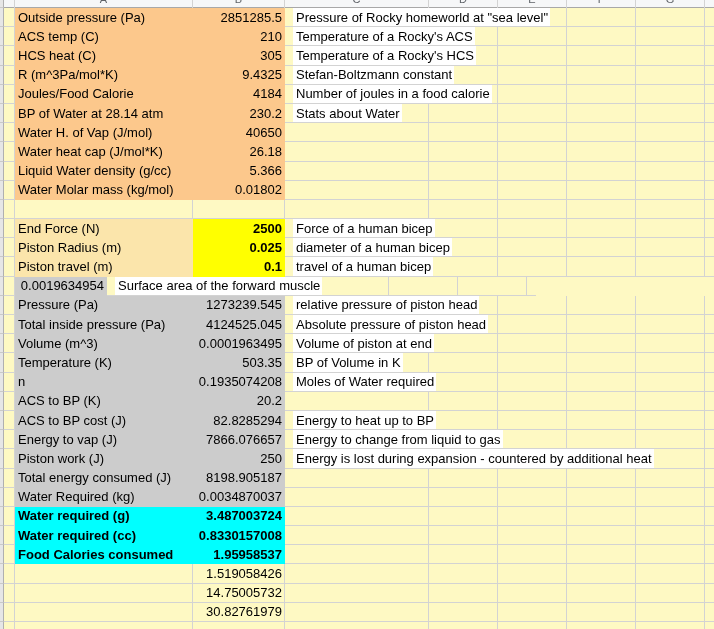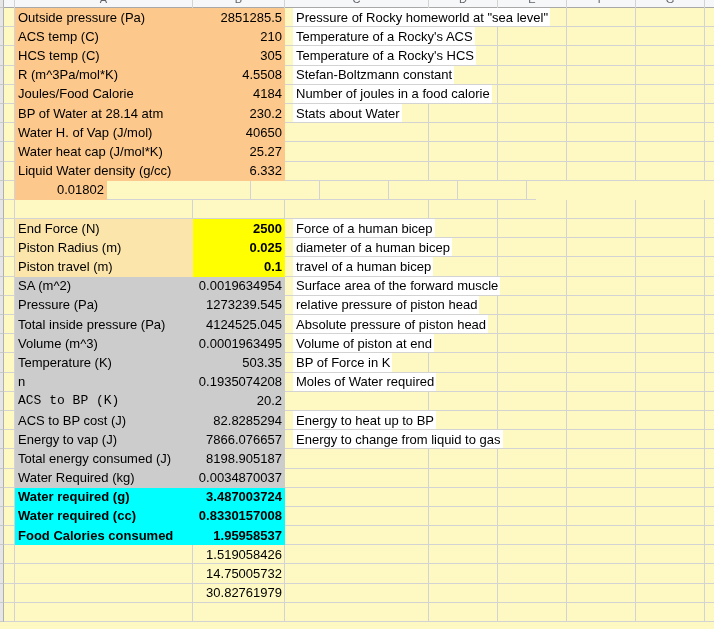--- a/index.html
+++ b/index.html
@@ -96,42 +96,42 @@
         <div class="cell c-d"></div>
         <div class="cell c-e"></div>
         <div class="cell c-f"></div>
         <div class="cell c-g"></div>
         <div class="cell c-h"></div>
       </div>
       <div class="row">
         <div class="cell c-stub"></div>
         <div class="cell c-nar"></div>
         <div class="cell c-a" style="background: rgb(252, 200, 140); border-color: rgb(252, 200, 140);">
-          <span>HCS temp (C)</span>
+          <span>HCS heat (C)</span>
         </div>
         <div class="cell c-b" style="background: rgb(252, 200, 140); border-color: rgb(252, 200, 140);">
           <span>305</span>
         </div>
         <div class="cell c-c">
           <span class="note">Temperature of a Rocky's HCS</span>
         </div>
         <div class="cell c-d"></div>
         <div class="cell c-e"></div>
         <div class="cell c-f"></div>
         <div class="cell c-g"></div>
         <div class="cell c-h"></div>
       </div>
       <div class="row">
         <div class="cell c-stub"></div>
         <div class="cell c-nar"></div>
         <div class="cell c-a" style="background: rgb(252, 200, 140); border-color: rgb(252, 200, 140);">
           <span>R (m^3Pa/mol*K)</span>
         </div>
         <div class="cell c-b" style="background: rgb(252, 200, 140); border-color: rgb(252, 200, 140);">
-          <span>4.5508</span>
+          <span>9.4325</span>
         </div>
         <div class="cell c-c">
           <span class="note">Stefan-Boltzmann constant</span>
         </div>
         <div class="cell c-d"></div>
         <div class="cell c-e"></div>
         <div class="cell c-f"></div>
         <div class="cell c-g"></div>
         <div class="cell c-h"></div>
       </div>
@@ -187,48 +187,51 @@
         <div class="cell c-g"></div>
         <div class="cell c-h"></div>
       </div>
       <div class="row">
         <div class="cell c-stub"></div>
         <div class="cell c-nar"></div>
         <div class="cell c-a" style="background: rgb(252, 200, 140); border-color: rgb(252, 200, 140);">
           <span>Water heat cap (J/mol*K)</span>
         </div>
         <div class="cell c-b" style="background: rgb(252, 200, 140); border-color: rgb(252, 200, 140);">
-          <span>25.27</span>
+          <span>26.18</span>
         </div>
         <div class="cell c-c"></div>
         <div class="cell c-d"></div>
         <div class="cell c-e"></div>
         <div class="cell c-f"></div>
         <div class="cell c-g"></div>
         <div class="cell c-h"></div>
       </div>
       <div class="row">
         <div class="cell c-stub"></div>
         <div class="cell c-nar"></div>
         <div class="cell c-a" style="background: rgb(252, 200, 140); border-color: rgb(252, 200, 140);">
           <span>Liquid Water density (g/cc)</span>
         </div>
         <div class="cell c-b" style="background: rgb(252, 200, 140); border-color: rgb(252, 200, 140);">
-          <span>6.332</span>
-        </div>
-        <div class="cell c-c"></div>
-        <div class="cell c-d"></div>
-        <div class="cell c-e"></div>
-        <div class="cell c-f"></div>
-        <div class="cell c-g"></div>
-        <div class="cell c-h"></div>
-      </div>
-      <div class="row">
-        <div class="cell c-stub"></div>
-        <div class="cell c-nar"></div>
+          <span>5.366</span>
+        </div>
+        <div class="cell c-c"></div>
+        <div class="cell c-d"></div>
+        <div class="cell c-e"></div>
+        <div class="cell c-f"></div>
+        <div class="cell c-g"></div>
+        <div class="cell c-h"></div>
+      </div>
+      <div class="row">
+        <div class="cell c-stub"></div>
+        <div class="cell c-nar"></div>
+        <div class="cell c-a" style="background: rgb(252, 200, 140); border-color: rgb(252, 200, 140);">
+          <span>Water Molar mass (kg/mol)</span>
+        </div>
         <div class="cell c-b" style="background: rgb(252, 200, 140); border-color: rgb(252, 200, 140);">
           <span>0.01802</span>
         </div>
         <div class="cell c-c"></div>
         <div class="cell c-d"></div>
         <div class="cell c-e"></div>
         <div class="cell c-f"></div>
         <div class="cell c-g"></div>
         <div class="cell c-h"></div>
       </div>
@@ -294,23 +297,20 @@
         </div>
         <div class="cell c-d"></div>
         <div class="cell c-e"></div>
         <div class="cell c-f"></div>
         <div class="cell c-g"></div>
         <div class="cell c-h"></div>
       </div>
       <div class="row">
         <div class="cell c-stub"></div>
         <div class="cell c-nar"></div>
-        <div class="cell c-a" style="background: rgb(204, 204, 204); border-color: rgb(204, 204, 204);">
-          <span>SA (m^2)</span>
-        </div>
         <div class="cell c-b" style="background: rgb(204, 204, 204); border-color: rgb(204, 204, 204);">
           <span>0.0019634954</span>
         </div>
         <div class="cell c-c">
           <span class="note">Surface area of the forward muscle</span>
         </div>
         <div class="cell c-d"></div>
         <div class="cell c-e"></div>
         <div class="cell c-f"></div>
         <div class="cell c-g"></div>
@@ -373,21 +373,21 @@
       <div class="row">
         <div class="cell c-stub"></div>
         <div class="cell c-nar"></div>
         <div class="cell c-a" style="background: rgb(204, 204, 204); border-color: rgb(204, 204, 204);">
           <span>Temperature (K)</span>
         </div>
         <div class="cell c-b" style="background: rgb(204, 204, 204); border-color: rgb(204, 204, 204);">
           <span>503.35</span>
         </div>
         <div class="cell c-c">
-          <span class="note">BP of Force in K</span>
+          <span class="note">BP of Volume in K</span>
         </div>
         <div class="cell c-d"></div>
         <div class="cell c-e"></div>
         <div class="cell c-f"></div>
         <div class="cell c-g"></div>
         <div class="cell c-h"></div>
       </div>
       <div class="row">
         <div class="cell c-stub"></div>
         <div class="cell c-nar"></div>
@@ -402,21 +402,21 @@
         </div>
         <div class="cell c-d"></div>
         <div class="cell c-e"></div>
         <div class="cell c-f"></div>
         <div class="cell c-g"></div>
         <div class="cell c-h"></div>
       </div>
       <div class="row">
         <div class="cell c-stub"></div>
         <div class="cell c-nar"></div>
-        <div class="cell c-a" style="background: rgb(204, 204, 204); border-color: rgb(204, 204, 204); font-family: Liberation Mono, monospace;">
+        <div class="cell c-a" style="background: rgb(204, 204, 204); border-color: rgb(204, 204, 204);">
           <span>ACS to BP (K)</span>
         </div>
         <div class="cell c-b" style="background: rgb(204, 204, 204); border-color: rgb(204, 204, 204);">
           <span>20.2</span>
         </div>
         <div class="cell c-c"></div>
         <div class="cell c-d"></div>
         <div class="cell c-e"></div>
         <div class="cell c-f"></div>
         <div class="cell c-g"></div>
@@ -444,20 +444,38 @@
         <div class="cell c-stub"></div>
         <div class="cell c-nar"></div>
         <div class="cell c-a" style="background: rgb(204, 204, 204); border-color: rgb(204, 204, 204);">
           <span>Energy to vap (J)</span>
         </div>
         <div class="cell c-b" style="background: rgb(204, 204, 204); border-color: rgb(204, 204, 204);">
           <span>7866.076657</span>
         </div>
         <div class="cell c-c">
           <span class="note">Energy to change from liquid to gas</span>
+        </div>
+        <div class="cell c-d"></div>
+        <div class="cell c-e"></div>
+        <div class="cell c-f"></div>
+        <div class="cell c-g"></div>
+        <div class="cell c-h"></div>
+      </div>
+      <div class="row">
+        <div class="cell c-stub"></div>
+        <div class="cell c-nar"></div>
+        <div class="cell c-a" style="background: rgb(204, 204, 204); border-color: rgb(204, 204, 204);">
+          <span>Piston work (J)</span>
+        </div>
+        <div class="cell c-b" style="background: rgb(204, 204, 204); border-color: rgb(204, 204, 204);">
+          <span>250</span>
+        </div>
+        <div class="cell c-c">
+          <span class="note">Energy is lost during expansion - countered by additional heat</span>
         </div>
         <div class="cell c-d"></div>
         <div class="cell c-e"></div>
         <div class="cell c-f"></div>
         <div class="cell c-g"></div>
         <div class="cell c-h"></div>
       </div>
       <div class="row">
         <div class="cell c-stub"></div>
         <div class="cell c-nar"></div>

